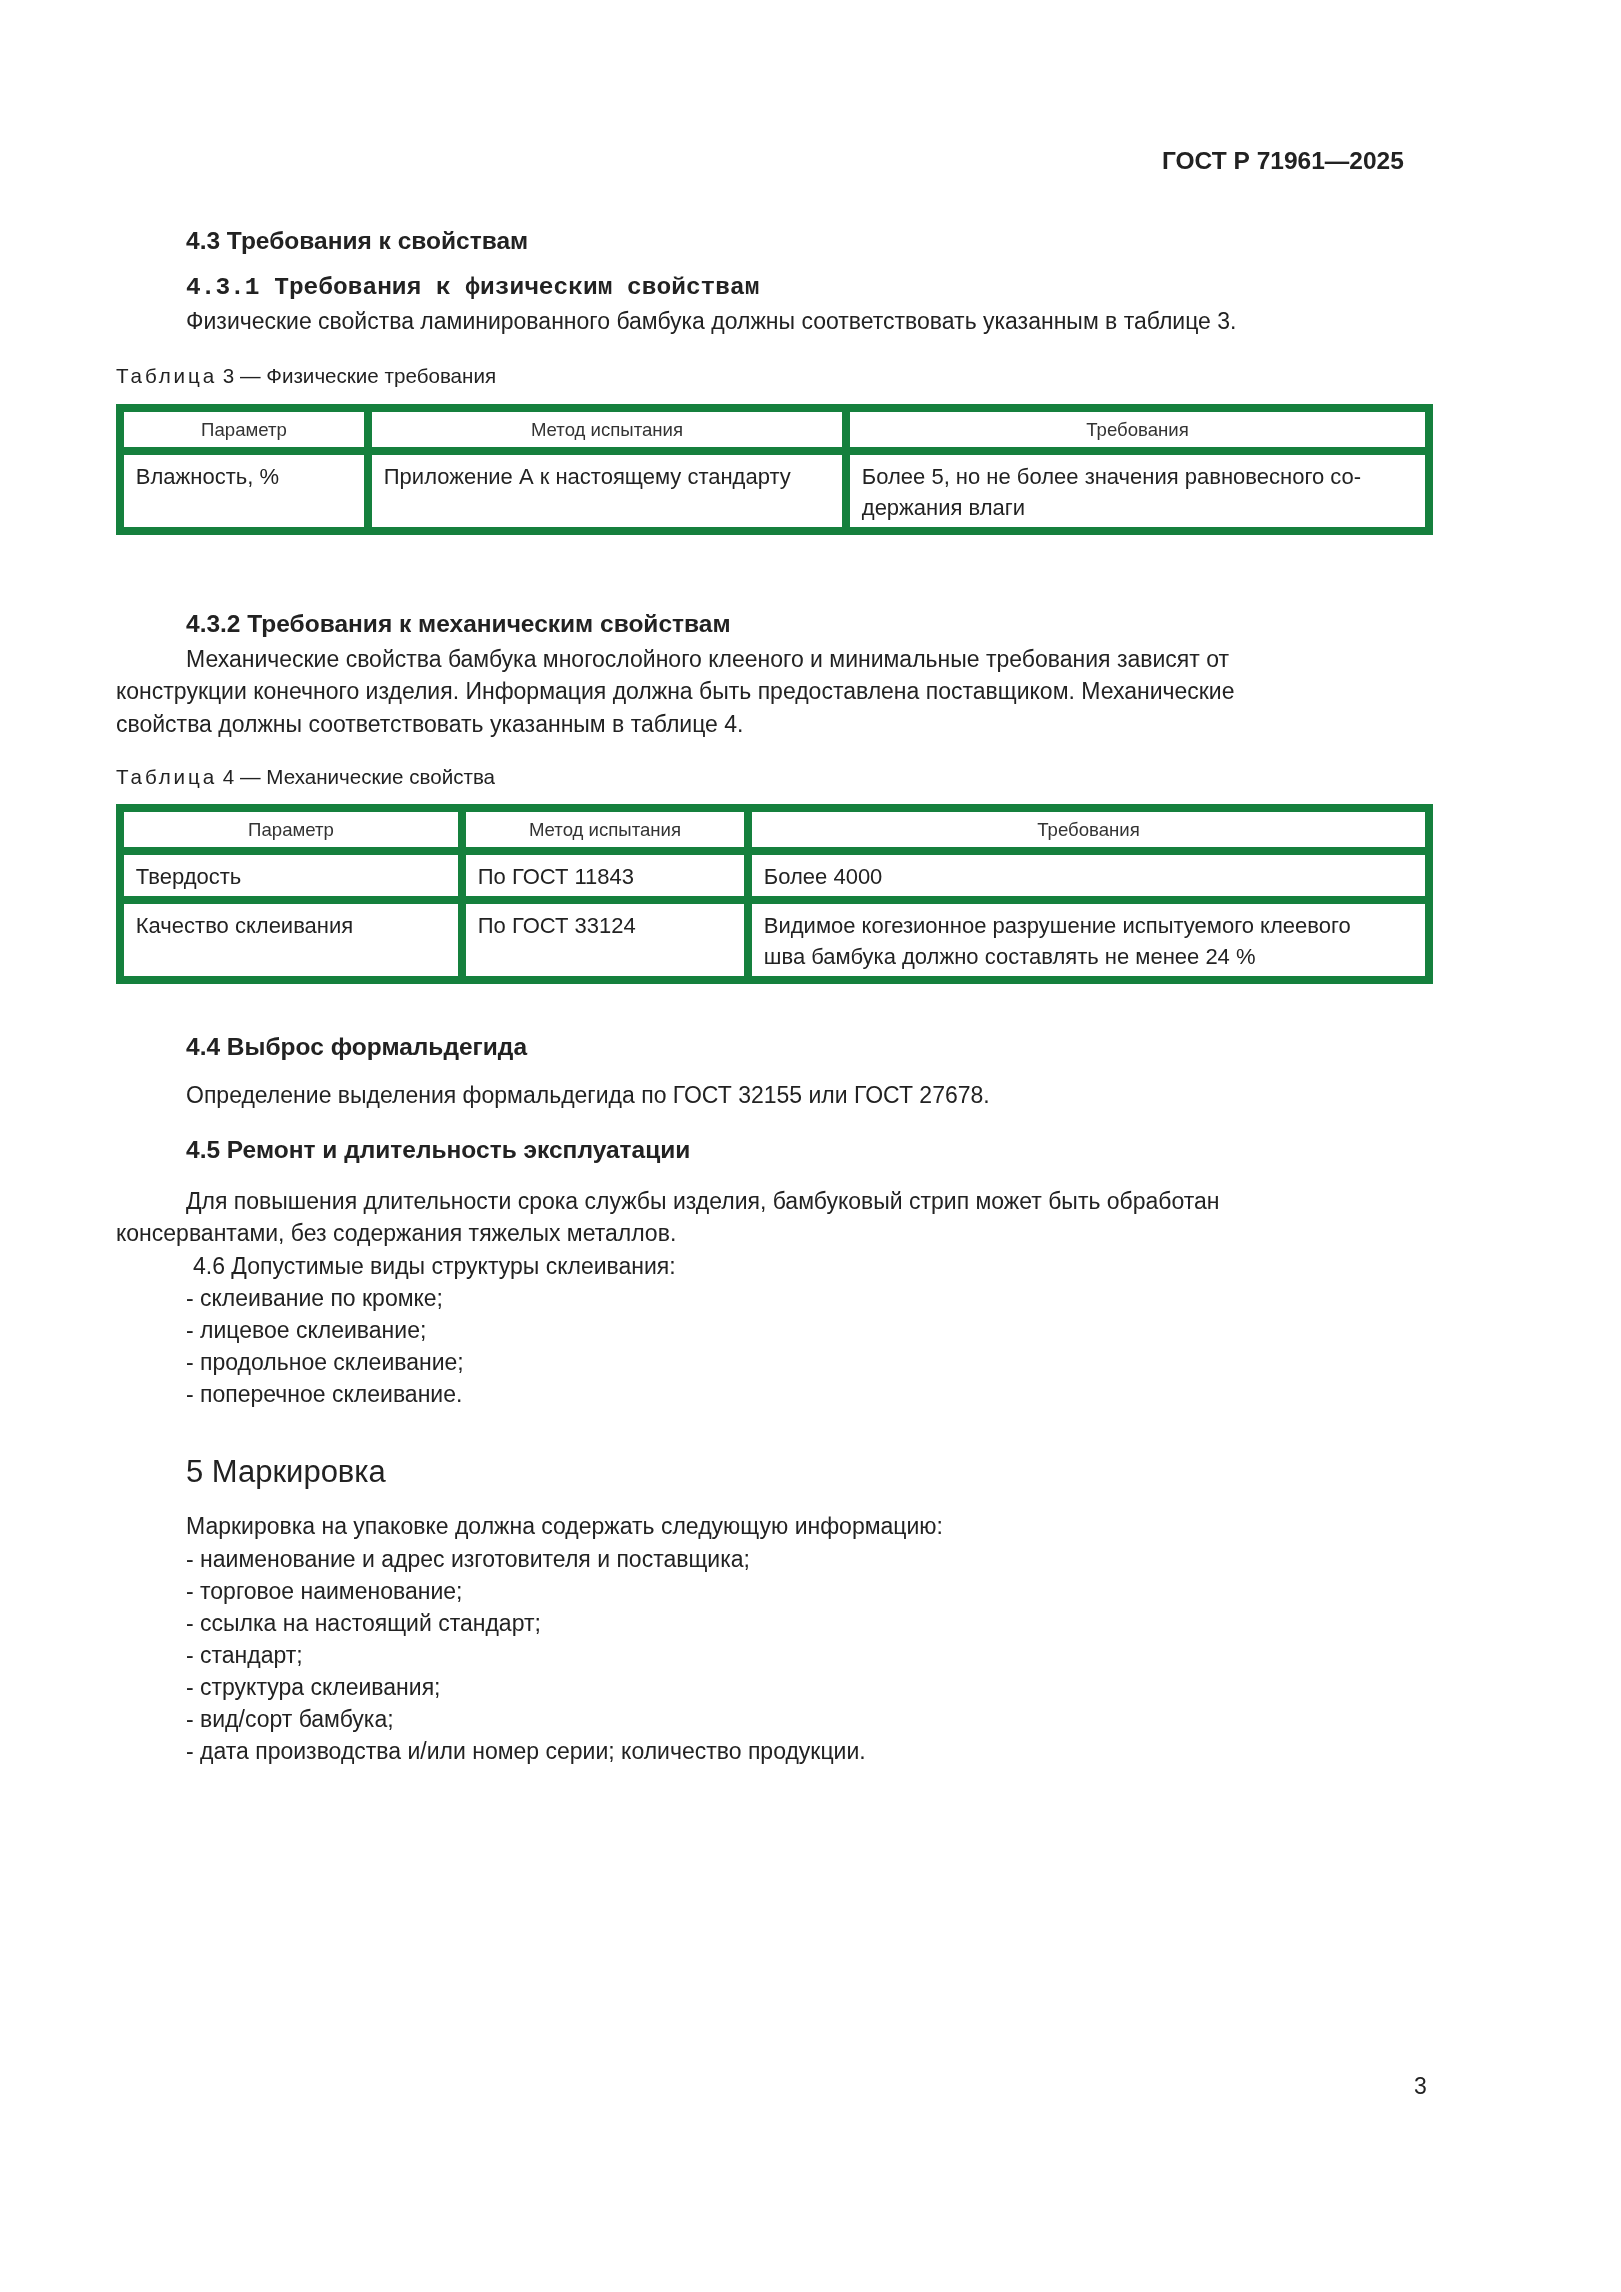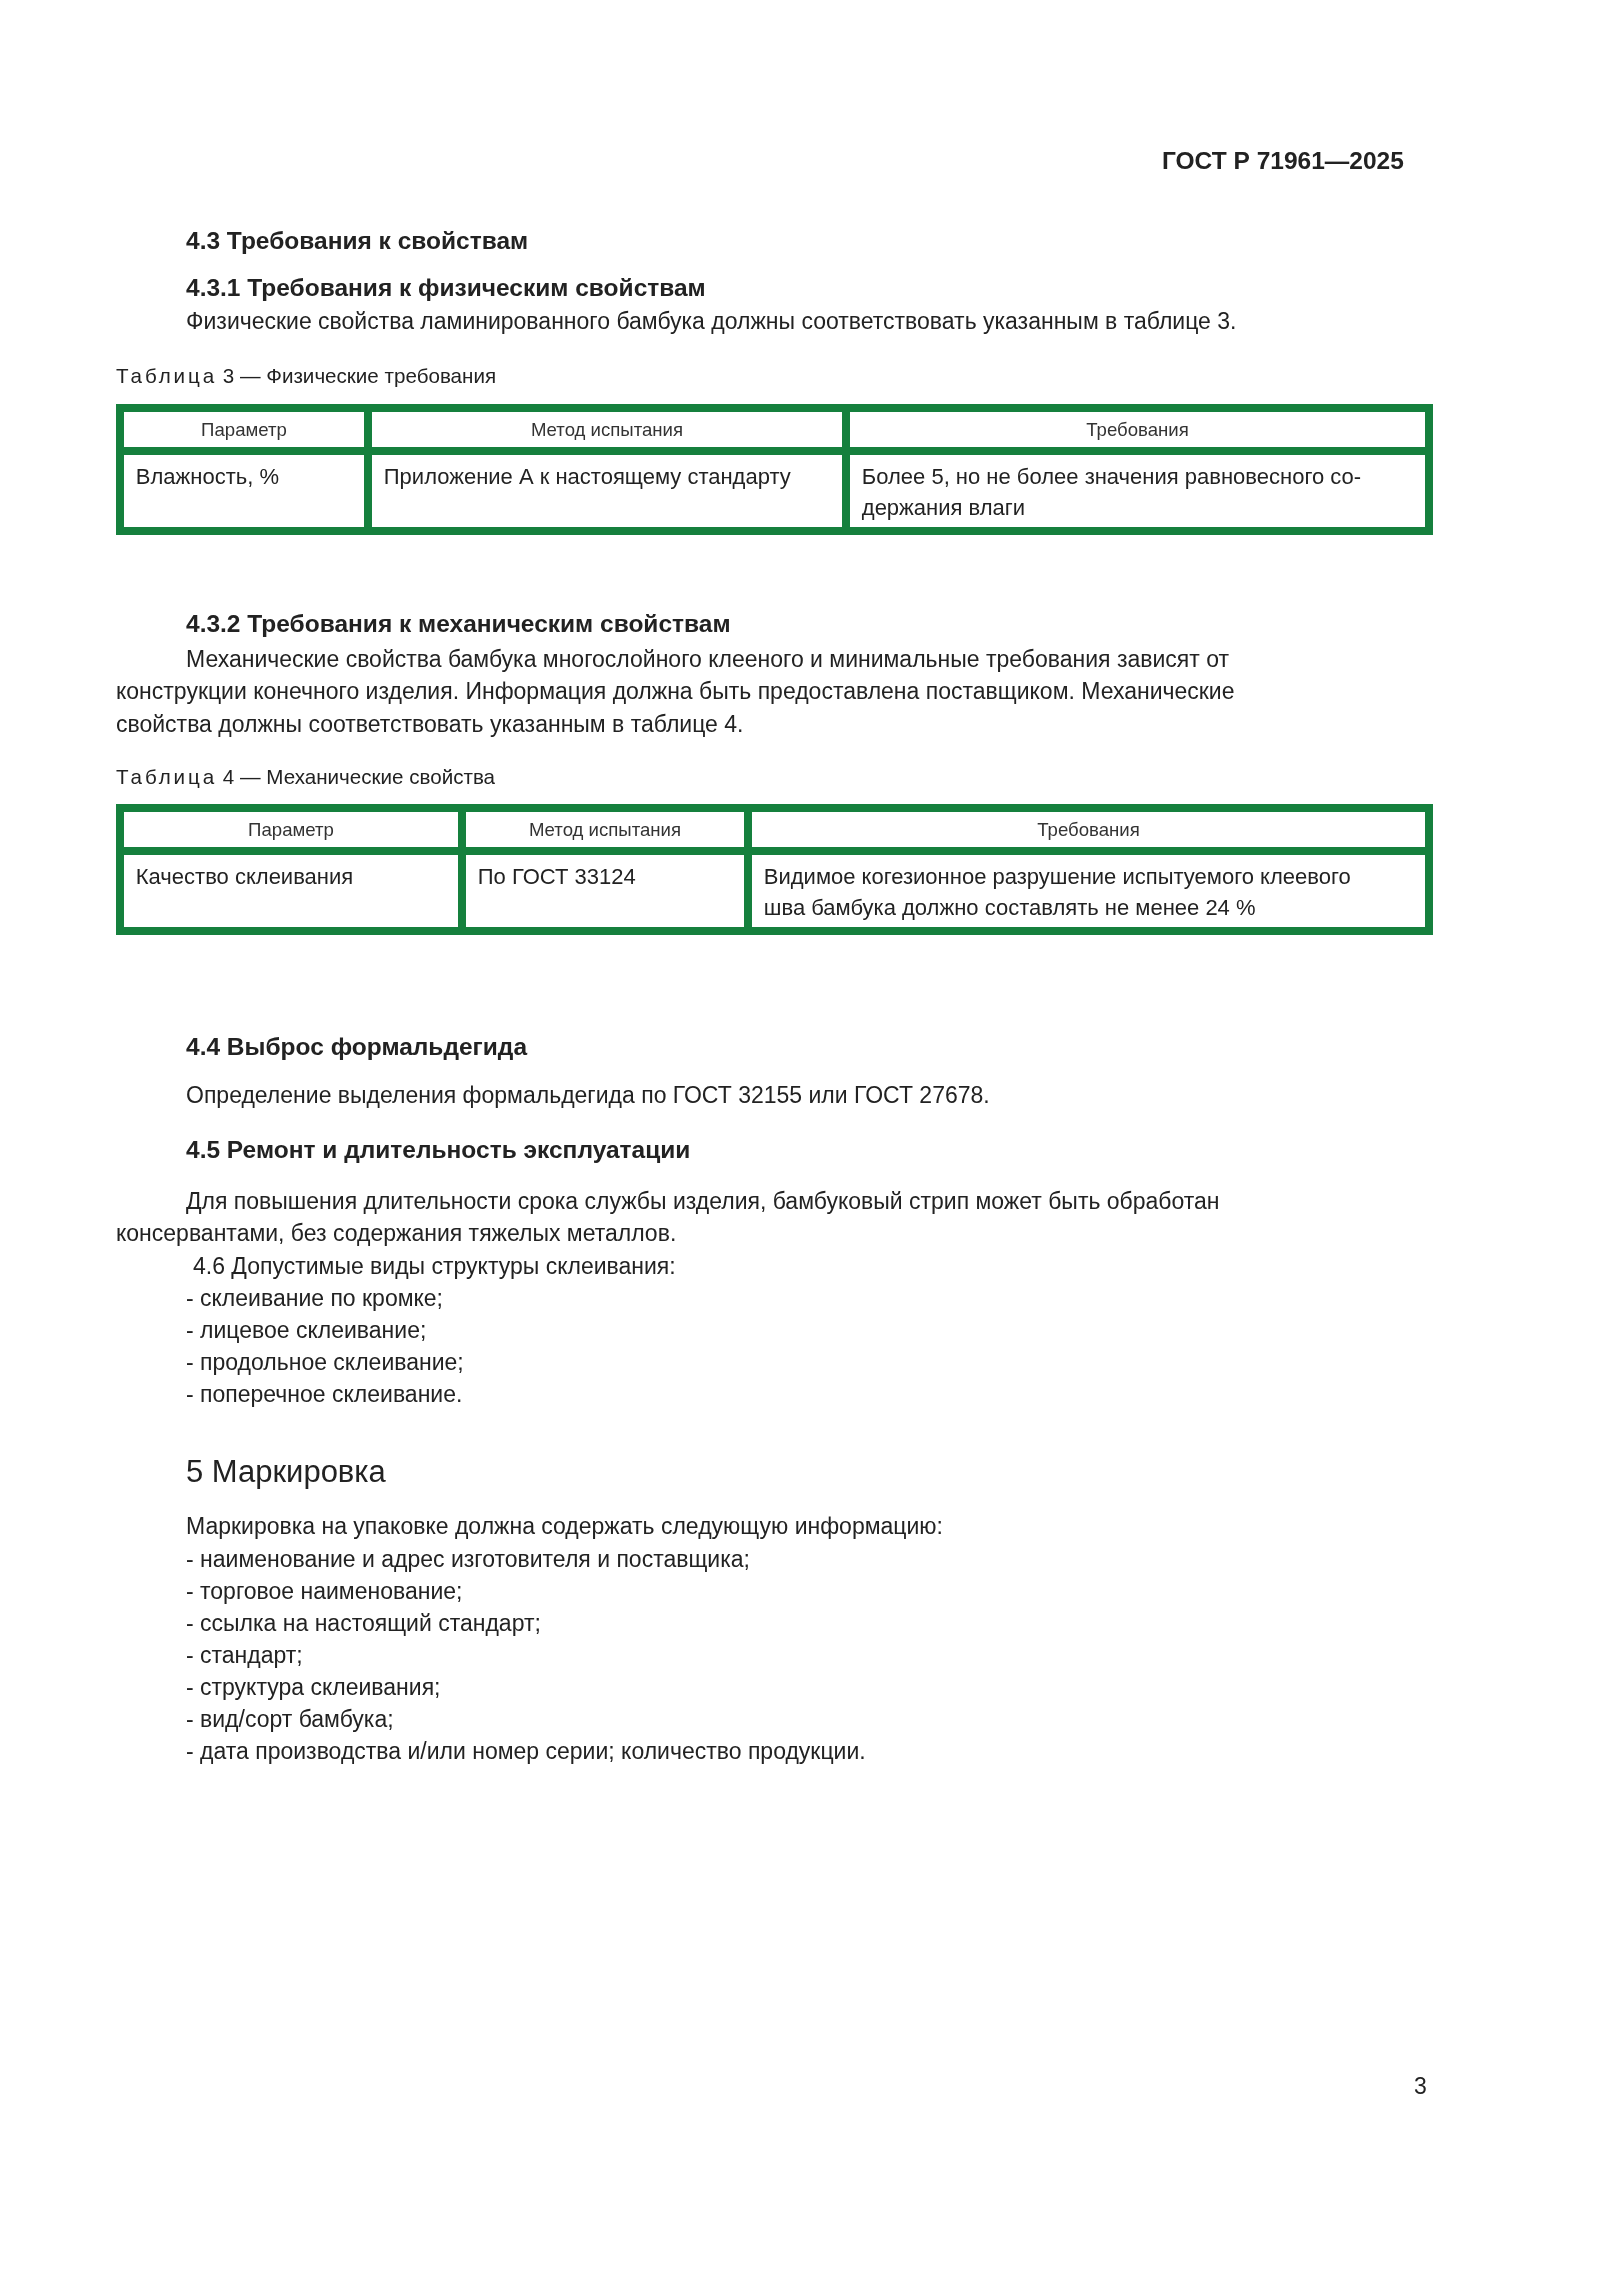--- a/index.html
+++ b/index.html
@@ -21,21 +21,21 @@
   ul.dash { list-style: none; margin: 0; padding: 0; }
   sup { font-size: 14.7px; vertical-align: 7.8px; line-height: 0; }
 </style>
 </head>
 <body>
 
 <div class="abs hdr" style="left:1162px; top:147px;">ГОСТ Р 71961—2025</div>
 
 <div class="abs h2" style="left:186px; top:227px;">4.3  Требования к свойствам</div>
 
-<div class="abs h2" style="left:186px; top:274px;">4.3.1  Требования к физическим свойствам</div>
+<div class="abs h2" style="left:186px; top:274px;font-family:Liberation Mono, monospace;">4.3.1  Требования к физическим свойствам</div>
 <div class="abs body" style="left:186px; top:305px;">Физические свойства ламинированного бамбука должны соответствовать указанным в таблице 3.</div>
 
 <div class="abs caption" style="left:116px; top:364px;">
   <span class="spaced">Таблица</span>
   <span>3 — Физические требования</span>
 </div>
 
 <table class="gt" style="left:116px; top:404px; width:1317px;">
   <colgroup>
       <col style="width:248px">
@@ -81,20 +81,31 @@
       <col>
     </colgroup>
   <thead>
     <tr style="height:43px;">
       <th>Параметр</th>
       <th>Метод испытания</th>
       <th>Требования</th>
     </tr>
   </thead>
   <tbody>
+    <tr style="height:47px;">
+      <td>
+          <div class="cell-inner">Твердость</div>
+        </td>
+      <td>
+          <div class="cell-inner">По ГОСТ 11843</div>
+        </td>
+      <td>
+          <div class="cell-inner">Более 4000</div>
+        </td>
+    </tr>
     <tr style="height:76px;">
       <td>
           <div class="cell-inner">Качество склеивания</div>
         </td>
       <td>
           <div class="cell-inner">По ГОСТ 33124</div>
         </td>
       <td>
           <div class="cell-inner">
         <div>Видимое когезионное разрушение испытуемого клеевого</div>

